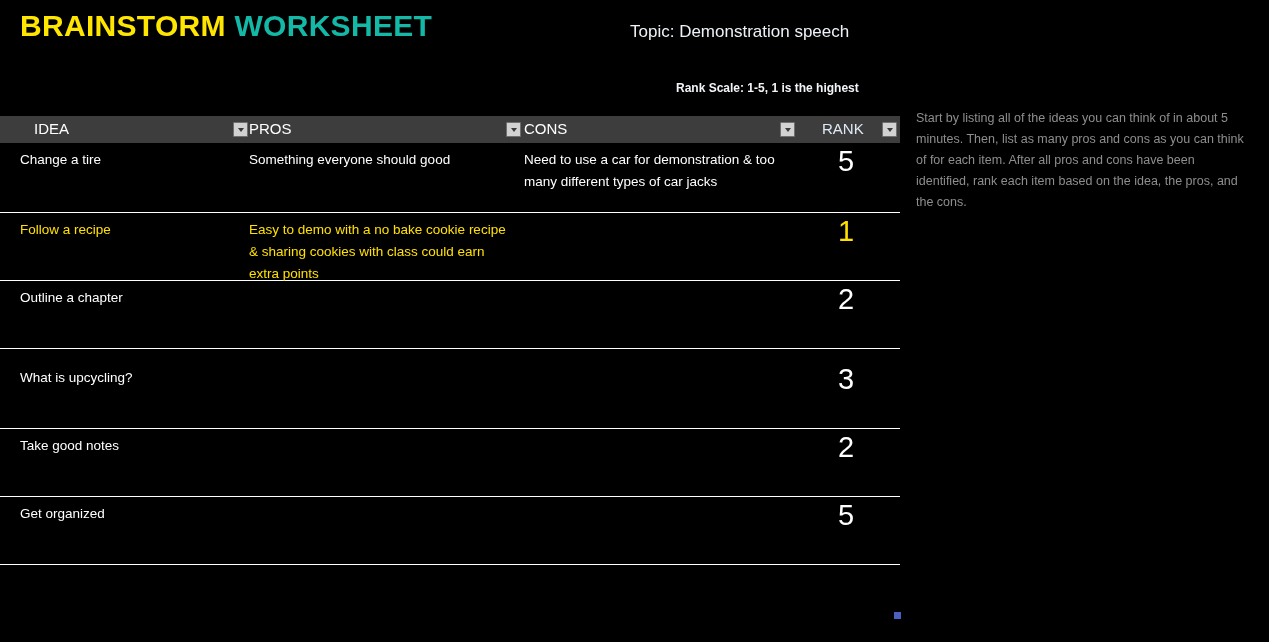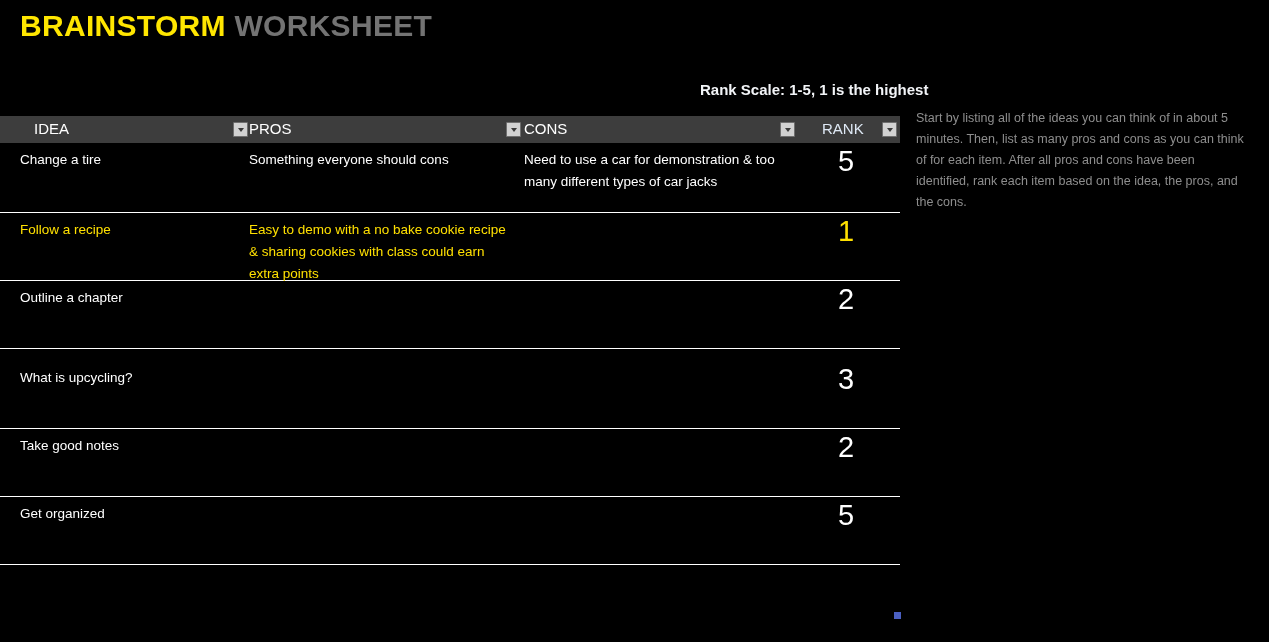--- a/index.html
+++ b/index.html
@@ -28,39 +28,38 @@
   #worksheet-title {
     position: absolute;
     left: 20px;
     top: 9px;
     font-size: 30px;
     font-weight: bold;
     letter-spacing: 0.3px;
     white-space: nowrap;
   }
   #worksheet-title .tw-1 { color: #ffe600; }
-  #worksheet-title .tw-2 { color: #737373; }
+  #worksheet-title .tw-2 { color: #14b8a6; }
 
   #topic-line {
     position: absolute;
     left: 630px;
     top: 22px;
     font-size: 17px;
     color: #eef2f7;
     white-space: nowrap;
   }
   #rank-scale-line {
     position: absolute;
     left: 676px;
     top: 81px;
-    font-size: 15px;
+    font-size: 12px;
     font-weight: bold;
     color: #f2f4f7;
     white-space: nowrap;
-    margin-left: 24px;
   }
 
   
   #instructions {
     position: absolute;
     left: 916px;
     top: 108px;
     width: 334px;
     font-size: 12.5px;
     line-height: 21px;
@@ -152,20 +151,21 @@
     background: #4a5fc1;
   }
 </style>
 </head>
 <body>
 
 <div id="header-area">
   <div id="worksheet-title">
     <span class="tw-1">BRAINSTORM</span><span>&nbsp;</span><span class="tw-2">WORKSHEET</span>
   </div>
+  <div id="topic-line">Topic: Demonstration speech</div>
   <div id="rank-scale-line">Rank Scale: 1-5, 1 is the highest</div>
 </div>
 
 <div id="instructions">Start by listing all of the ideas you can think of in about 5 minutes. Then, list as many pros and cons as you can think of for each item. After all pros and cons have been identified, rank each item based on the idea, the pros, and the cons.</div>
 
 <div id="brainstorm-table">
 
   <div id="table-header">
     <div class="th idea">IDEA</div>
     <div class="th pros">PROS</div>
@@ -182,21 +182,21 @@
         <span class="tri"></span>
       </div>
     <div class="filter-btn f-rank">
         <span class="tri"></span>
       </div>
   </div>
 
   <div id="table-body">
       <div class="trow white" style="height: 70px;">
         <div class="cell idea">Change a tire</div>
-        <div class="cell pros">Something everyone should cons</div>
+        <div class="cell pros">Something everyone should good</div>
         <div class="cell cons">Need to use a car for demonstration &amp; too many different types of car jacks</div>
         <div class="cell rank">5</div>
       </div>
       <div class="trow yellow" style="height: 68px;">
         <div class="cell idea">Follow a recipe</div>
         <div class="cell pros">Easy to demo with a no bake cookie recipe &amp; sharing cookies with class could earn extra points</div>
         <div class="cell cons"></div>
         <div class="cell rank">1</div>
       </div>
       <div class="trow white" style="height: 68px; padding-left: 36px;">

